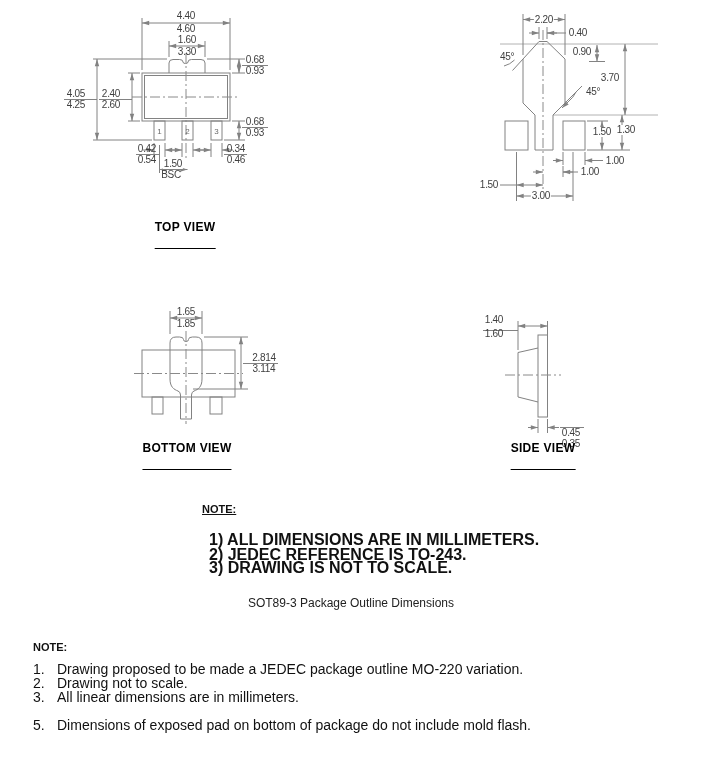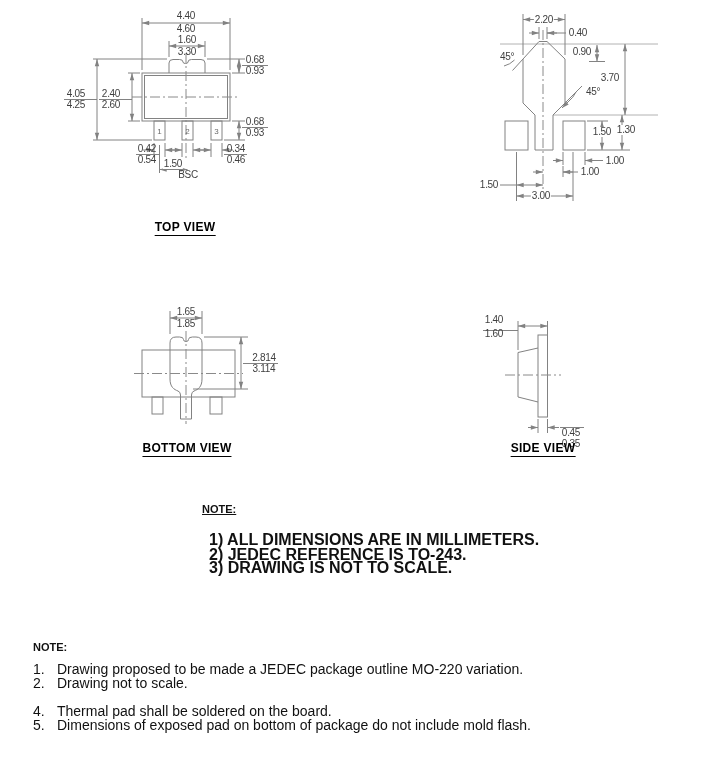--- a/index.html
+++ b/index.html
@@ -9,21 +9,21 @@
   .ln{stroke:#828282;stroke-width:1;fill:none;}
   .lt{stroke:#b2b2b2;stroke-width:1;fill:none;}
   .cl{stroke:#8a8a8a;stroke-width:1;fill:none;stroke-dasharray:10 3 2 3;}
   .dd{stroke:#828282;stroke-width:1;fill:none;marker-start:url(#ah);marker-end:url(#ah);}
   .de{stroke:#828282;stroke-width:1;fill:none;marker-end:url(#ah);}
   .dim{position:absolute;transform:translate(-50%,-50%);font-size:10px;letter-spacing:-0.3px;
        color:#3f3f3f;white-space:nowrap;line-height:1;}
   .dim.bg{background:#ffffff;padding:0 1px;}
   .pinnum{position:absolute;transform:translate(-50%,-50%);font-size:8px;color:#6a6a6a;line-height:1;}
   .vhead{position:absolute;transform:translateX(-50%);font-size:12px;font-weight:bold;color:#000;
-         letter-spacing:0.3px;border-bottom:1.6px solid #000;padding-bottom:1px;white-space:nowrap;line-height:1.1;}
+         letter-spacing:0.3px;border-bottom:1.6px solid #000;padding-bottom:14px;white-space:nowrap;line-height:1.1;}
   .noteh{position:absolute;font-size:11px;font-weight:bold;color:#111;text-decoration:underline;white-space:nowrap;}
   .notei{position:absolute;font-size:16px;font-weight:bold;color:#111;white-space:nowrap;}
   .caption{position:absolute;transform:translateX(-50%);font-size:12px;color:#222;white-space:nowrap;}
   .fnh{position:absolute;font-size:11px;font-weight:bold;color:#111;white-space:nowrap;}
   .fnrow{position:absolute;left:33px;font-size:14px;color:#111;white-space:nowrap;}
   .fnrow .num{display:inline-block;width:24px;}
 </style>
 </head>
 <body>
 
@@ -215,21 +215,21 @@
   <span class="dim" style="left:76px;top:105px">4.25</span>
   <span class="dim" style="left:111px;top:94px">2.40</span>
   <span class="dim" style="left:111px;top:105px">2.60</span>
   <span class="dim" style="left:255px;top:122px">0.68</span>
   <span class="dim" style="left:255px;top:133px">0.93</span>
   <span class="dim" style="left:147px;top:149px">0.42</span>
   <span class="dim" style="left:147px;top:160px">0.54</span>
   <span class="dim" style="left:236px;top:149px">0.34</span>
   <span class="dim" style="left:236px;top:160px">0.46</span>
   <span class="dim bg" style="left:173px;top:164px">1.50</span>
-  <span class="dim" style="left:188px;top:175px">BSC</span>
+  <span class="dim" style="left:171px;top:175px">BSC</span>
   <span class="pinnum" style="left:159.5px;top:131.5px">1</span>
   <span class="pinnum" style="left:187.5px;top:131.5px">2</span>
   <span class="pinnum" style="left:216.5px;top:131.5px">3</span>
   <div class="vhead" style="left:185px;top:221px">TOP VIEW</div>
 
   <span class="dim bg" style="left:544px;top:19.5px">2.20</span>
   <span class="dim" style="left:578px;top:33px">0.40</span>
   <span class="dim bg" style="left:582px;top:52px">0.90</span>
   <span class="dim" style="left:507px;top:57px">45°</span>
   <span class="dim" style="left:593px;top:92px">45°</span>
@@ -251,28 +251,29 @@
   <span class="dim" style="left:494px;top:334px">1.60</span>
   <span class="dim" style="left:571px;top:444px">0.35</span>
   <span class="dim" style="left:571px;top:433px">0.45</span>
   <div class="vhead" style="left:543px;top:442px">SIDE VIEW</div>
 
   <div class="noteh" style="left:202px;top:503px">NOTE:</div>
   <div class="notei" style="left:209px;top:531px">1) ALL DIMENSIONS ARE IN MILLIMETERS.</div>
   <div class="notei" style="left:209px;top:546px">2) JEDEC REFERENCE IS TO-243.</div>
   <div class="notei" style="left:209px;top:559px">3) DRAWING IS NOT TO SCALE.</div>
 
+  <div class="caption" style="left:351px;top:596px">SOT89-3 Package Outline Dimensions</div>
 
   <div class="fnh" style="left:33px;top:641px">NOTE:</div>
   <div class="fnrow" style="top:661px">
     <span class="num">1.</span><span>Drawing proposed to be made a JEDEC package outline MO-220 variation.</span>
   </div>
   <div class="fnrow" style="top:675px">
     <span class="num">2.</span><span>Drawing not to scale.</span>
   </div>
-  <div class="fnrow" style="top:703px">
-    <span class="num">4.</span><span>Thermal pad shall be soldered on the board.</span>
+  <div class="fnrow" style="top:689px">
+    <span class="num">3.</span><span>All linear dimensions are in millimeters.</span>
   </div>
   <div class="fnrow" style="top:717px">
     <span class="num">5.</span><span>Dimensions of exposed pad on bottom of package do not include mold flash.</span>
   </div>
 
 </div>
 
 </body></html>

